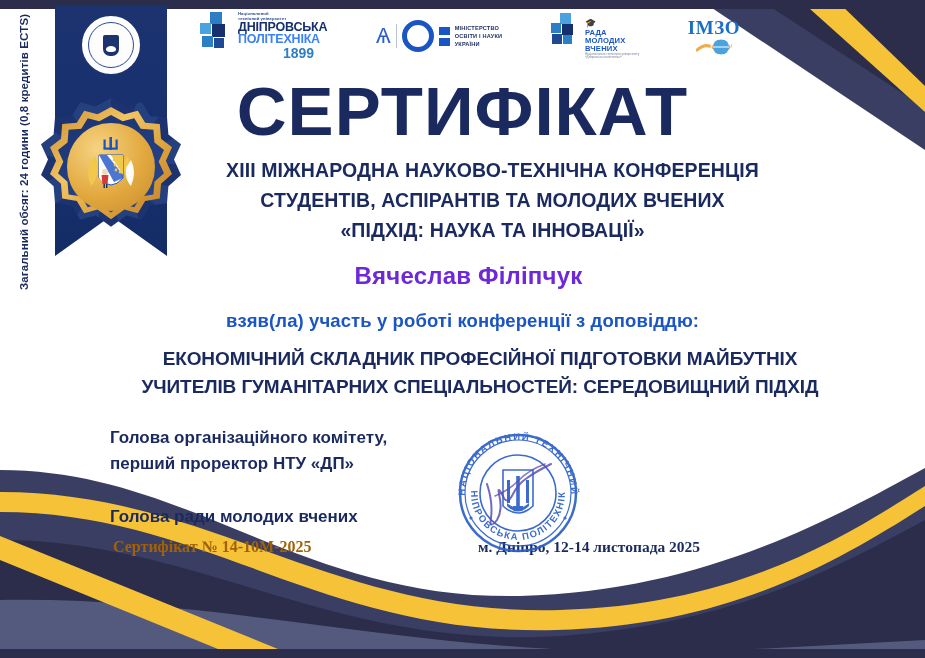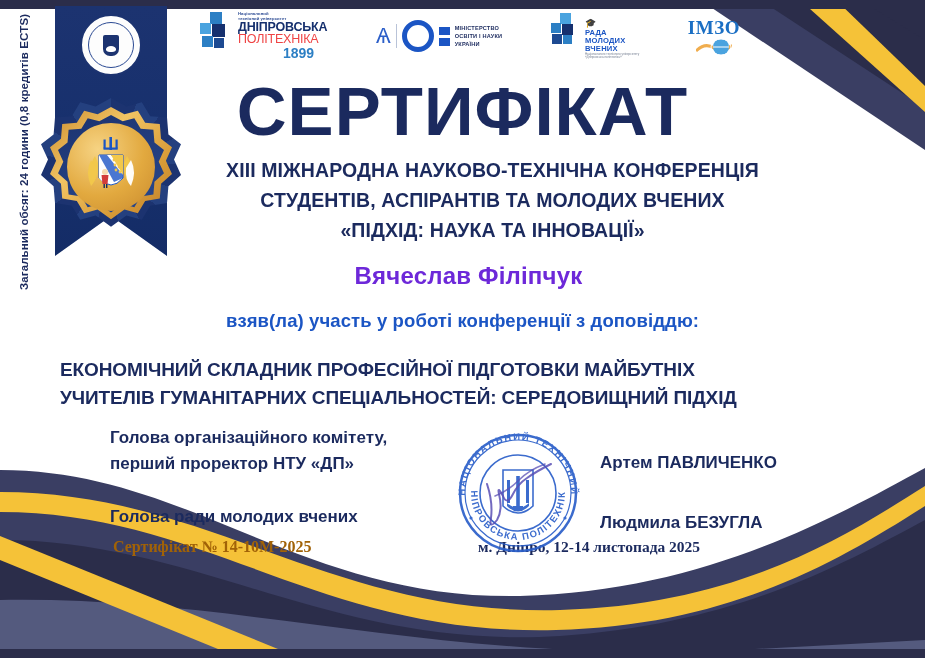--- a/index.html
+++ b/index.html
@@ -95,21 +95,21 @@
 
   
   .logos{position:absolute;left:200px;top:8px;width:540px;height:56px;
          display:flex;align-items:center;justify-content:space-between;}
   .logo{display:flex;align-items:flex-start;gap:4px;}
   .dp-blocks{position:relative;width:34px;height:40px;}
   .dp-blocks i{position:absolute;display:block;}
   .nametag{line-height:1;}
   .nametag .tiny{font-size:4.2px;color:#2b4a93;font-weight:bold;letter-spacing:.1px;display:block;}
   .nametag .big1{font-size:12.5px;font-weight:bold;color:#16306e;letter-spacing:-.2px;display:block;}
-  .nametag .big2{font-size:12.5px;font-weight:normal;color:#ef4444;letter-spacing:-.2px;display:block;}
+  .nametag .big2{font-size:12.5px;font-weight:bold;color:#3b82f6;letter-spacing:-.2px;display:block;}
   .nametag .yr{font-size:14px;font-weight:bold;color:#2c7fc4;display:block;margin-left:45px;}
   .mon-wrap{display:flex;align-items:center;gap:5px;}
   .tryzub{font-size:22px;color:#2c5fc9;line-height:1;}
   .vbar{width:1px;height:24px;background:#b9c3d8;}
   .o-ring{width:22px;height:22px;border-radius:50%;border:5px solid #1b55c4;}
   .o-sq{display:flex;flex-direction:column;gap:3px;}
   .o-sq i{width:11px;height:8px;background:#1b55c4;display:block;}
   .mon-txt{font-size:5.6px;font-weight:bold;color:#1b2a5e;line-height:1.45;letter-spacing:.2px;}
   .rada-blocks{position:relative;width:30px;height:32px;}
   .rada-blocks i{position:absolute;display:block;}
@@ -128,21 +128,21 @@
   .conf{position:absolute;left:120px;right:60px;top:155px;text-align:center;}
   .conf div{font-size:19.5px;font-weight:bold;color:#1b2a5e;line-height:1.55;letter-spacing:.1px;}
   .recipient{
     position:absolute;left:12px;right:0;top:262px;text-align:center;
     font-size:24px;font-weight:bold;color:#6d28d9;letter-spacing:.2px;
   }
   .partline{
     position:absolute;left:0;right:0;top:310px;text-align:center;
     font-size:18.5px;font-weight:bold;color:#1b55c4;letter-spacing:.1px;
   }
-  .report{position:absolute;left:60px;right:25px;top:356px;text-align:left;}
+  .report{position:absolute;left:60px;right:25px;top:345px;text-align:center;}
   .report div{font-size:19px;font-weight:bold;color:#1b2a5e;line-height:1.45;letter-spacing:-.1px;}
 
   .sig-left{position:absolute;left:110px;top:425px;width:360px;}
   .sig-left .l{font-size:17px;font-weight:bold;color:#1b2a5e;line-height:1.5;}
   .sig-left .l2{margin-top:28px;}
   .certno{position:absolute;left:113px;top:538px;font-size:16px;font-weight:bold;color:#a16207;
           font-family:"Liberation Serif",serif;}
   .sig-right{position:absolute;left:600px;top:450px;width:300px;}
   .sig-right .r{font-size:17px;font-weight:bold;color:#1b2a5e;line-height:1.5;}
   .sig-right .r2{margin-top:34px;}
@@ -313,24 +313,20 @@
     <div>ЕКОНОМІЧНИЙ СКЛАДНИК ПРОФЕСІЙНОЇ ПІДГОТОВКИ МАЙБУТНІХ</div>
     <div>УЧИТЕЛІВ ГУМАНІТАРНИХ СПЕЦІАЛЬНОСТЕЙ: СЕРЕДОВИЩНИЙ ПІДХІД</div>
   </div>
 
   <div class="sig-left">
     <div class="l">Голова організаційного комітету,</div>
     <div class="l">перший проректор НТУ «ДП»</div>
     <div class="l l2">Голова ради молодих вчених</div>
   </div>
 
-  <div class="sig-right">
-    <div class="r">Артем ПАВЛИЧЕНКО</div>
-    <div class="r r2">Людмила БЕЗУГЛА</div>
-  </div>
 
   <div class="certno">Сертифікат № 14-10М-2025</div>
   <div class="place">м. Дніпро, 12-14 листопада 2025</div>
 
   <svg class="stamp" viewBox="0 0 150 150">
     <defs>
       <path id="ringTop" d="M22 75 a53 53 0 0 1 106 0"></path>
       <path id="ringBot" d="M28 75 a47 47 0 0 0 94 0"></path>
     </defs>
     <circle cx="75" cy="75" r="58" fill="none" stroke="#2b5fc9" stroke-width="2.5"></circle>

